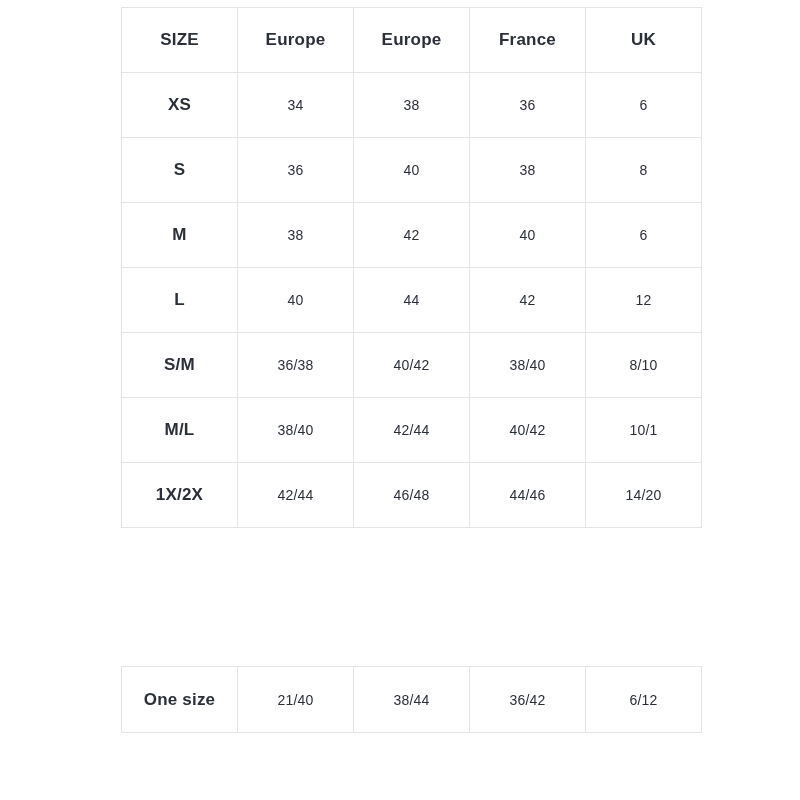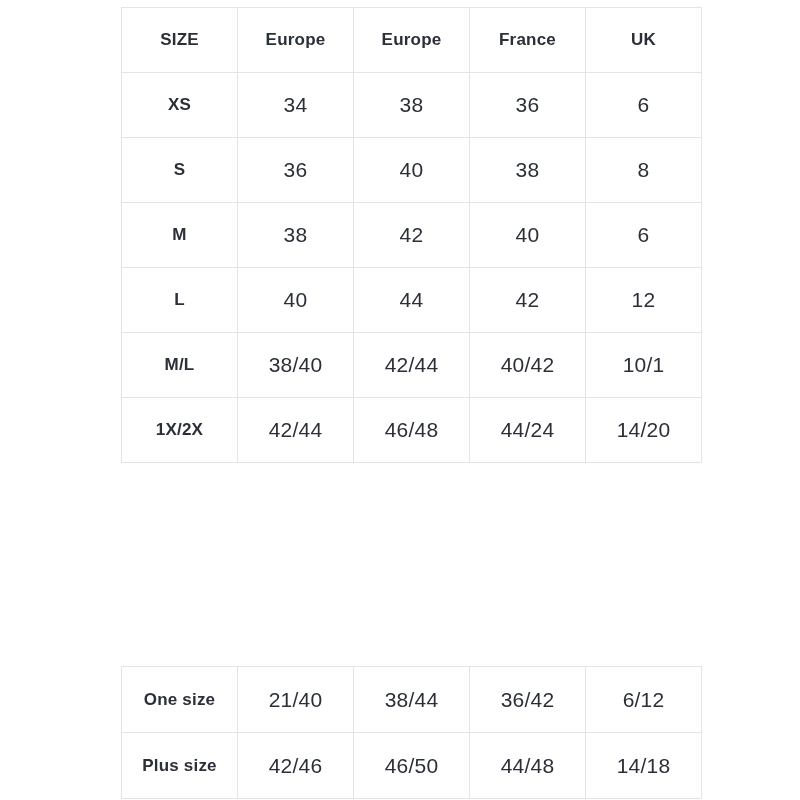--- a/index.html
+++ b/index.html
@@ -23,21 +23,21 @@
   table.size-table {
     position: absolute;
     border-collapse: collapse;
     table-layout: fixed;
     margin-left: 25px;
   }
   table.size-table td {
     border: 1px solid #e3e4e8;
     text-align: center;
     vertical-align: middle;
-    font-size: 21px;
+    font-size: 14px;
     color: #2b2f38;
     letter-spacing: 0.2px;
   }
   table.size-table td.label {
     font-weight: bold;
     font-size: 17px;
   }
   
   #main-table {
     left: 96px;
@@ -105,31 +105,38 @@
         <td>6</td>
       </tr>
       <tr>
         <td class="label">L</td>
         <td>40</td>
         <td>44</td>
         <td>42</td>
         <td>12</td>
       </tr>
       <tr>
+        <td class="label">S/M</td>
+        <td>36/38</td>
+        <td>40/42</td>
+        <td>38/40</td>
+        <td>8/10</td>
+      </tr>
+      <tr>
         <td class="label">M/L</td>
         <td>38/40</td>
         <td>42/44</td>
         <td>40/42</td>
         <td>10/1</td>
       </tr>
       <tr>
         <td class="label">1X/2X</td>
         <td>42/44</td>
         <td>46/48</td>
-        <td>44/24</td>
+        <td>44/46</td>
         <td>14/20</td>
       </tr>
     </tbody>
   </table>
 
   <table class="size-table" id="extra-table">
     <colgroup>
       <col class="c-label">
       <col class="c-val">
       <col class="c-val">
@@ -137,23 +144,16 @@
       <col class="c-val">
     </colgroup>
     <tbody>
       <tr>
         <td class="label">One size</td>
         <td>21/40</td>
         <td>38/44</td>
         <td>36/42</td>
         <td>6/12</td>
       </tr>
-      <tr>
-        <td class="label">Plus size</td>
-        <td>42/46</td>
-        <td>46/50</td>
-        <td>44/48</td>
-        <td>14/18</td>
-      </tr>
     </tbody>
   </table>
 
 </div>
 
 </body></html>

